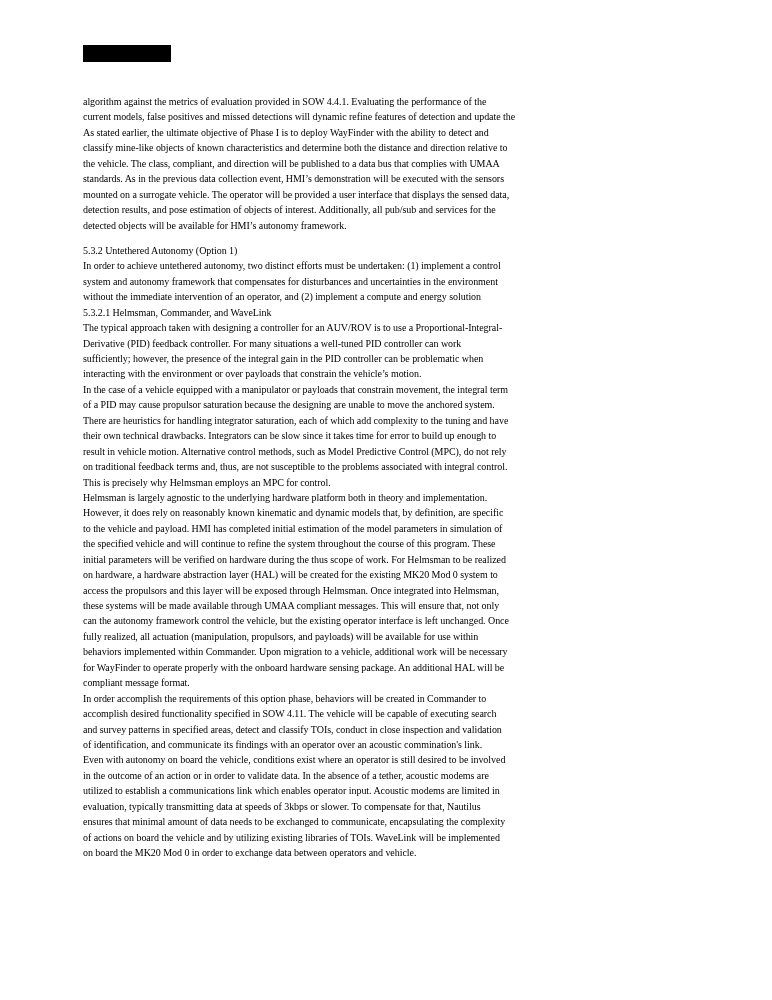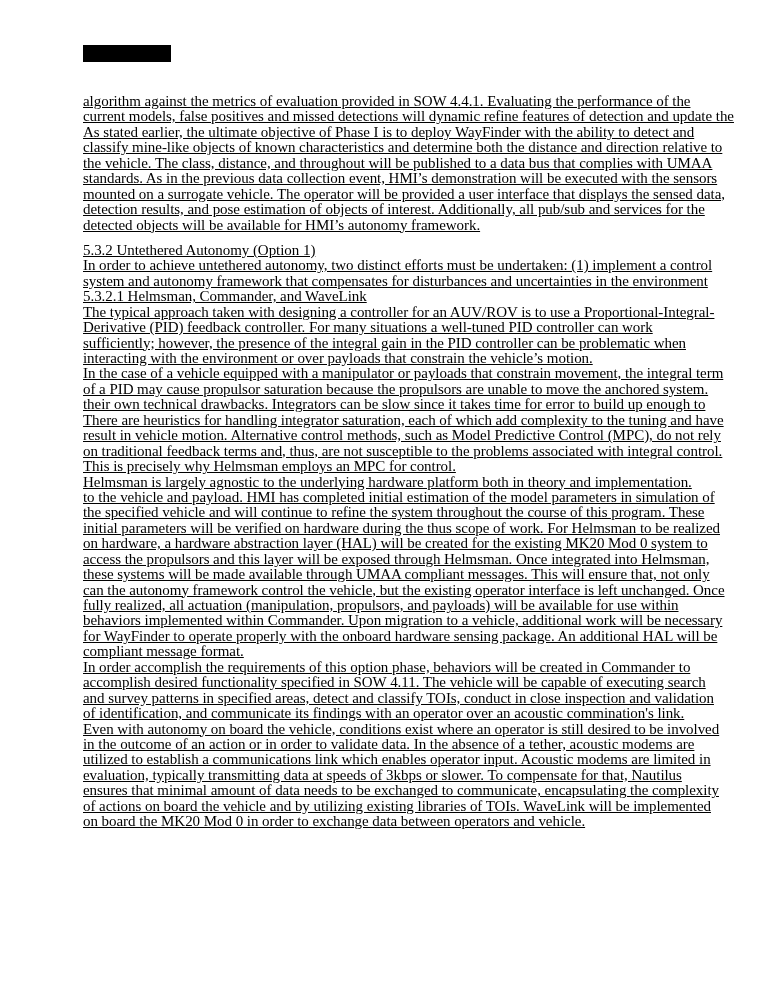--- a/index.html
+++ b/index.html
@@ -23,83 +23,84 @@
       height: 17px;
       background: #000000;
     }
     .page {
       position: absolute;
       left: 83px;
       top: 94px;
       width: 620px;
     }
     .line {
-      font-size: 15px;
+      font-size: 10px;
       line-height: 15.45px;
       height: 15.45px;
       white-space: nowrap;
       letter-spacing: -0.05px;
-      text-decoration: underline;
     }
     .gap {
       height: 10px;
     }
   </style>
 </head>
 <body>
 
 <div class="redaction"></div>
 
 <div class="page">
 
   <div>
     <div class="line">algorithm against the metrics of evaluation provided in SOW 4.4.1.  Evaluating the performance of the</div>
     <div class="line">current models, false positives and missed detections will dynamic refine features of detection and update the</div>
   </div>
 
   <div>
     <div class="line">As stated earlier, the ultimate objective of Phase I is to deploy WayFinder with the ability to detect and</div>
     <div class="line">classify mine-like objects of known characteristics and determine both the distance and direction relative to</div>
-    <div class="line">the vehicle. The class, distance, and throughout will be published to a data bus that complies with UMAA</div>
+    <div class="line">the vehicle. The class, compliant, and direction will be published to a data bus that complies with UMAA</div>
     <div class="line">standards. As in the previous data collection event, HMI’s demonstration will be executed with the sensors</div>
     <div class="line">mounted on a surrogate vehicle.  The operator will be provided a user interface that displays the sensed data,</div>
     <div class="line">detection results, and pose estimation of objects of interest.   Additionally, all pub/sub and services for the</div>
     <div class="line">detected objects will be available for HMI’s autonomy framework.</div>
   </div>
 
   <div class="gap"></div>
 
   <div class="line">5.3.2 Untethered Autonomy (Option 1)</div>
 
   <div>
     <div class="line">In order to achieve untethered autonomy, two distinct efforts must be undertaken: (1) implement a control</div>
     <div class="line">system and autonomy framework that compensates for disturbances and uncertainties in the environment</div>
+    <div class="line">without the immediate intervention of an operator, and (2) implement a compute and energy solution</div>
   </div>
 
   <div class="line">5.3.2.1 Helmsman, Commander, and WaveLink</div>
 
   <div>
     <div class="line">The typical approach taken with designing a controller for an AUV/ROV is to use a Proportional-Integral-</div>
     <div class="line">Derivative (PID) feedback controller.  For many situations a well-tuned PID controller can work</div>
     <div class="line">sufficiently; however, the presence of the integral gain in the PID controller can be problematic when</div>
     <div class="line">interacting with the environment or over payloads that constrain the vehicle’s motion.</div>
   </div>
 
   <div>
     <div class="line">In the case of a vehicle equipped with a manipulator or payloads that constrain movement, the integral term</div>
-    <div class="line">of a PID may cause propulsor saturation because the propulsors are unable to move the anchored system.</div>
+    <div class="line">of a PID may cause propulsor saturation because the designing are unable to move the anchored system.</div>
+    <div class="line">There are heuristics for handling integrator saturation, each of which add complexity to the tuning and have</div>
     <div class="line">their own technical drawbacks.  Integrators can be slow since it takes time for error to build up enough to</div>
-    <div class="line">There are heuristics for handling integrator saturation, each of which add complexity to the tuning and have</div>
     <div class="line">result in vehicle motion.  Alternative control methods, such as Model Predictive Control (MPC), do not rely</div>
     <div class="line">on traditional feedback terms and, thus, are not susceptible to the problems associated with integral control.</div>
     <div class="line">This is precisely why Helmsman employs an MPC for control.</div>
   </div>
 
   <div>
     <div class="line">Helmsman is largely agnostic to the underlying hardware platform both in theory and implementation.</div>
+    <div class="line">However, it does rely on reasonably known kinematic and dynamic models that, by definition, are specific</div>
     <div class="line">to the vehicle and payload. HMI has completed initial estimation of the model parameters in simulation of</div>
     <div class="line">the specified vehicle and will continue to refine the system throughout the course of this program.  These</div>
     <div class="line">initial parameters will be verified on hardware during the thus scope of work.  For Helmsman to be realized</div>
     <div class="line">on hardware, a hardware abstraction layer (HAL) will be created for the existing MK20 Mod 0 system to</div>
     <div class="line">access the propulsors and this layer will be exposed through Helmsman.  Once integrated into Helmsman,</div>
     <div class="line">these systems will be made available through UMAA compliant messages.  This will ensure that, not only</div>
     <div class="line">can the autonomy framework control the vehicle, but the existing operator interface is left unchanged. Once</div>
     <div class="line">fully realized, all actuation (manipulation, propulsors, and payloads) will be available for use within</div>
     <div class="line">behaviors implemented within Commander. Upon migration to a vehicle, additional work will be necessary</div>
     <div class="line">for WayFinder to operate properly with the onboard hardware sensing package.  An additional HAL will be</div>

